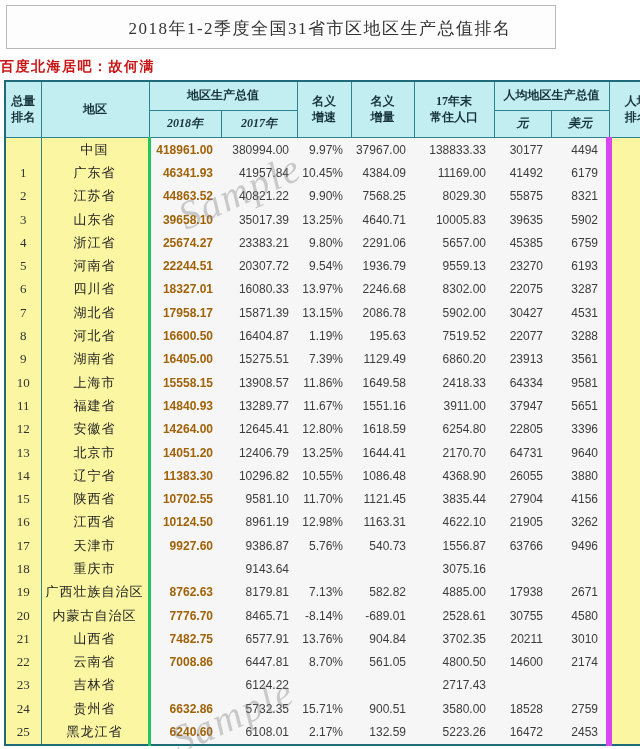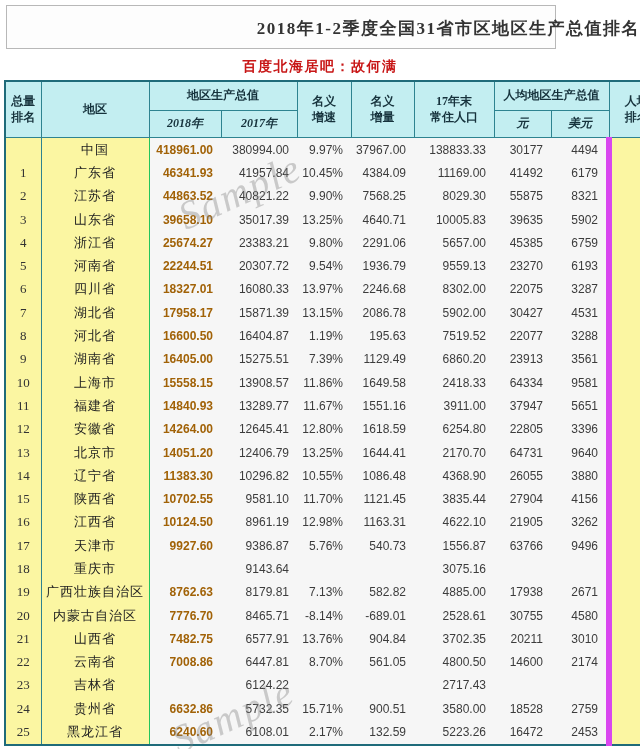--- a/index.html
+++ b/index.html
@@ -3,41 +3,41 @@
 <meta charset="utf-8">
 <style>
   html,body{margin:0;padding:0;background:#ffffff;}
   body{width:640px;height:749px;overflow:hidden;position:relative;
        font-family:"Liberation Sans",sans-serif;}
   .page{position:absolute;left:0;top:0;width:640px;height:749px;overflow:hidden;}
 
   
   .title-box{position:absolute;left:6px;top:5px;width:548px;height:42px;
              border:1px solid #b8b8b8;background:#fdfdfd;}
-  .title-text{position:absolute;left:0;top:17px;width:640px;text-align:right;
-              font-family:"Liberation Serif",serif;font-weight:bold;font-size:17px;
+  .title-text{position:absolute;left:0;top:17px;width:640px;text-align:center;
+              font-family:"Liberation Serif",serif;font-weight:normal;font-size:17px;
               color:#343434;letter-spacing:1.5px;}
-  .subtitle-text{position:absolute;left:0;top:58px;width:640px;text-align:center;
+  .subtitle-text{position:absolute;left:0;top:58px;width:640px;
               font-family:"Liberation Serif",serif;font-weight:bold;font-size:14px;
               color:#c81616;letter-spacing:1.5px;}
 
   
   table.gdp{position:absolute;left:4px;top:80px;width:660px;table-layout:fixed;
             border-collapse:collapse;background:#f6f6f6;border:2px solid #1f6b7a;}
   thead th{background:#c3eef1;border:1px solid #2e8390;
            font-family:"Liberation Serif",serif;font-weight:bold;font-size:12px;
            color:#16323c;white-space:pre-line;line-height:1.3;padding:2px 1px;
            text-align:center;vertical-align:middle;}
   thead tr.h1 th{height:24px;}
   thead tr.h2 th{height:22px;font-style:italic;}
   tbody td{height:23.3px;font-size:12px;color:#3c3c3c;text-align:right;
            padding:0 8px 0 0;vertical-align:middle;border:none;overflow:hidden;}
   td.c-rank{background:#fbf6a2;border-right:1px solid #2e8390;text-align:center;
             padding:0;font-family:"Liberation Serif",serif;font-size:13px;color:#333;}
-  td.c-region{background:#fbf6a2;border-right:1px solid #22c55e;text-align:center;
+  td.c-region{background:#fbf6a2;border-right:3px solid #22c55e;text-align:center;
             padding:0;font-family:"Liberation Serif",serif;font-size:13px;color:#222;
             letter-spacing:1px;}
   td.c-2018{font-weight:bold;color:#a16207;}
   td.c-usd{border-right:6px solid #d946ef;}
   td.c-pcrank{background:#fbf6a2;}
 
   
   .watermark{position:absolute;font-family:"Liberation Serif",serif;font-style:italic;
              font-size:40px;color:rgba(128,128,128,0.38);letter-spacing:2px;
              transform:rotate(-24deg);pointer-events:none;z-index:5;}

